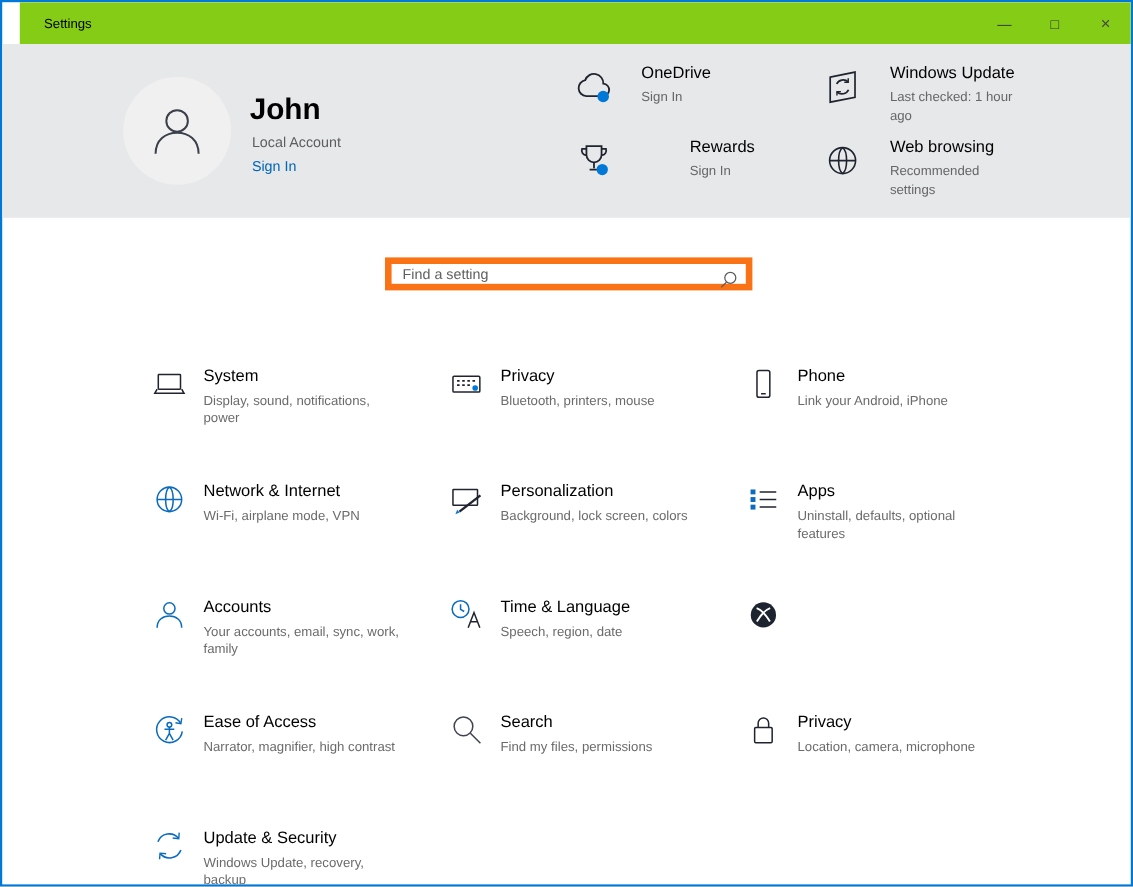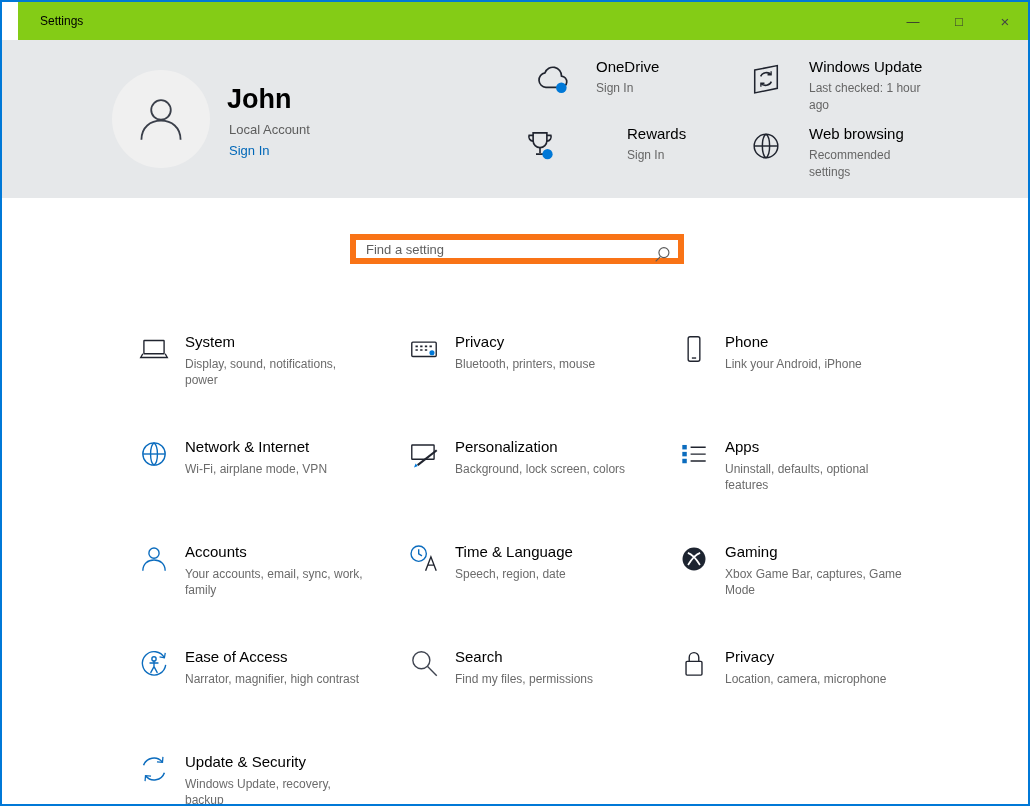--- a/index.html
+++ b/index.html
@@ -17,21 +17,21 @@
   .header{position:absolute;top:38px;left:0;width:100%;height:158px;background:#e6e8ea;}
   .avatar{position:absolute;left:110px;top:30px;width:98px;height:98px;border-radius:50%;
           background:#f0f0f0;display:flex;align-items:center;justify-content:center;}
   .user-name{position:absolute;left:225px;top:44px;font-size:27px;font-weight:bold;color:#000;line-height:30px;}
   .user-type{position:absolute;left:227px;top:82px;font-size:13px;color:#5d5d5d;}
   .user-signin{position:absolute;left:227px;top:103px;font-size:13px;color:#0067b8;cursor:pointer;}
   .quick{position:absolute;display:flex;align-items:flex-start;cursor:pointer;}
   .quick .qicon{width:52px;height:42px;display:flex;align-items:center;justify-content:center;margin-right:17px;}
   .quick .qt{display:block;font-size:15px;color:#000;line-height:18px;}
   .quick .qs{display:block;font-size:12px;color:#666;margin-top:4px;line-height:17px;max-width:112px;}
-  .q1{left:525px;top:18px;} .q2{left:512px;top:85px;gap:44px;} .q3{left:738px;top:18px;} .q4{left:738px;top:85px;}
+  .q1{left:512px;top:18px;} .q2{left:512px;top:85px;gap:44px;} .q3{left:738px;top:18px;} .q4{left:738px;top:85px;}
   
   .search-box{position:absolute;left:348px;top:232px;width:334px;height:30px;background:#fff;
               border:6px solid #f97316;box-sizing:border-box;}
   .search-box input{border:0;outline:none;width:100%;height:100%;box-sizing:border-box;
               padding:0 32px 0 10px;font-size:13px;color:#222;background:transparent;
               font-family:"Liberation Sans","DejaVu Sans",sans-serif;}
   .search-box input::placeholder{color:#5f5f5f;opacity:1;}
   .search-box .mag{position:absolute;right:7px;top:6px;width:17px;height:17px;}
   
   .grid{position:absolute;left:135px;top:322px;width:830px;display:grid;
@@ -245,24 +245,20 @@
       </span>
     </div>
 
     <div class="cat">
       <span class="cat-icon">
         <svg viewBox="0 0 32 32" fill="none">
           <circle cx="16" cy="16" r="10.8" fill="#1d2430"></circle>
           <path d="M10.2 10.2c5 1.6 9.2 7.8 11.4 11.4M21.8 10.2c-5 1.6-9.2 7.8-11.4 11.4" stroke="#ffffff" stroke-width="1.6"></path>
         </svg>
       </span>
-      <span class="cat-text">
-        <span class="t">Gaming</span>
-        <span class="s">Xbox Game Bar, captures, Game Mode</span>
-      </span>
     </div>
 
     <div class="cat">
       <span class="cat-icon">
         <svg viewBox="0 0 32 32" fill="none" stroke="#0b6cbe" stroke-width="1.3">
           <path d="M25.8 10.2A11 11 0 1 0 27 16.8"></path>
           <path d="M26.6 5.6l-.8 4.6-4.6-.8" stroke-width="1.2"></path>
           <circle cx="16" cy="11.2" r="2"></circle>
           <path d="M16 13.2v5.3M11.8 15h8.4M16 18.5l-3.2 5.8M16 18.5l3.2 5.8"></path>
         </svg>

